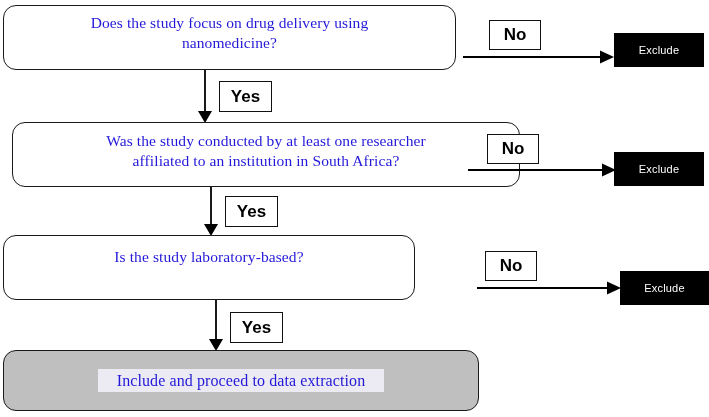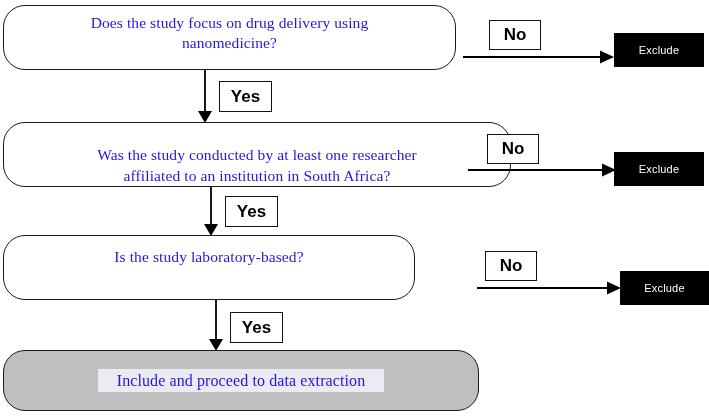--- a/index.html
+++ b/index.html
@@ -14,39 +14,39 @@
     background: #ffffff;
     overflow: hidden;
     font-family: "Liberation Serif", "DejaVu Serif", serif;
   }
 
   
   .rbox {
     position: absolute;
     box-sizing: border-box;
     border: 1.6px solid #1a1a1a;
-    border-radius: 22px;
+    border-radius: 13px;
     background: #ffffff;
     display: flex;
     justify-content: center;
   }
   .rbox .rtext {
     font-family: "Liberation Serif", "DejaVu Serif", serif;
     color: #2318d8;
     font-size: 15.5px;
     line-height: 1.32;
     text-align: center;
     letter-spacing: 0.1px;
     white-space: pre-line;
   }
 
   #box-q1 { left: 3px;  top: 5px;   width: 453px; height: 65px; }
   #box-q1 .rtext { padding-top: 7px; width: 400px; }
 
-  #box-q2 { left: 3px;  top: 122px; width: 508px; height: 65px; align-items: flex-end; }
+  #box-q2 { left: 12px;  top: 122px; width: 508px; height: 65px; }
   #box-q2 .rtext { padding-top: 8px; width: 430px; }
 
   #box-q3 { left: 3px;  top: 235px; width: 412px; height: 65px; }
   #box-q3 .rtext { padding-top: 11px; width: 430px; }
 
   #box-include {
     left: 3px; top: 350px; width: 476px; height: 61px;
     background: #bfbfbf;
     align-items: center;
   }

